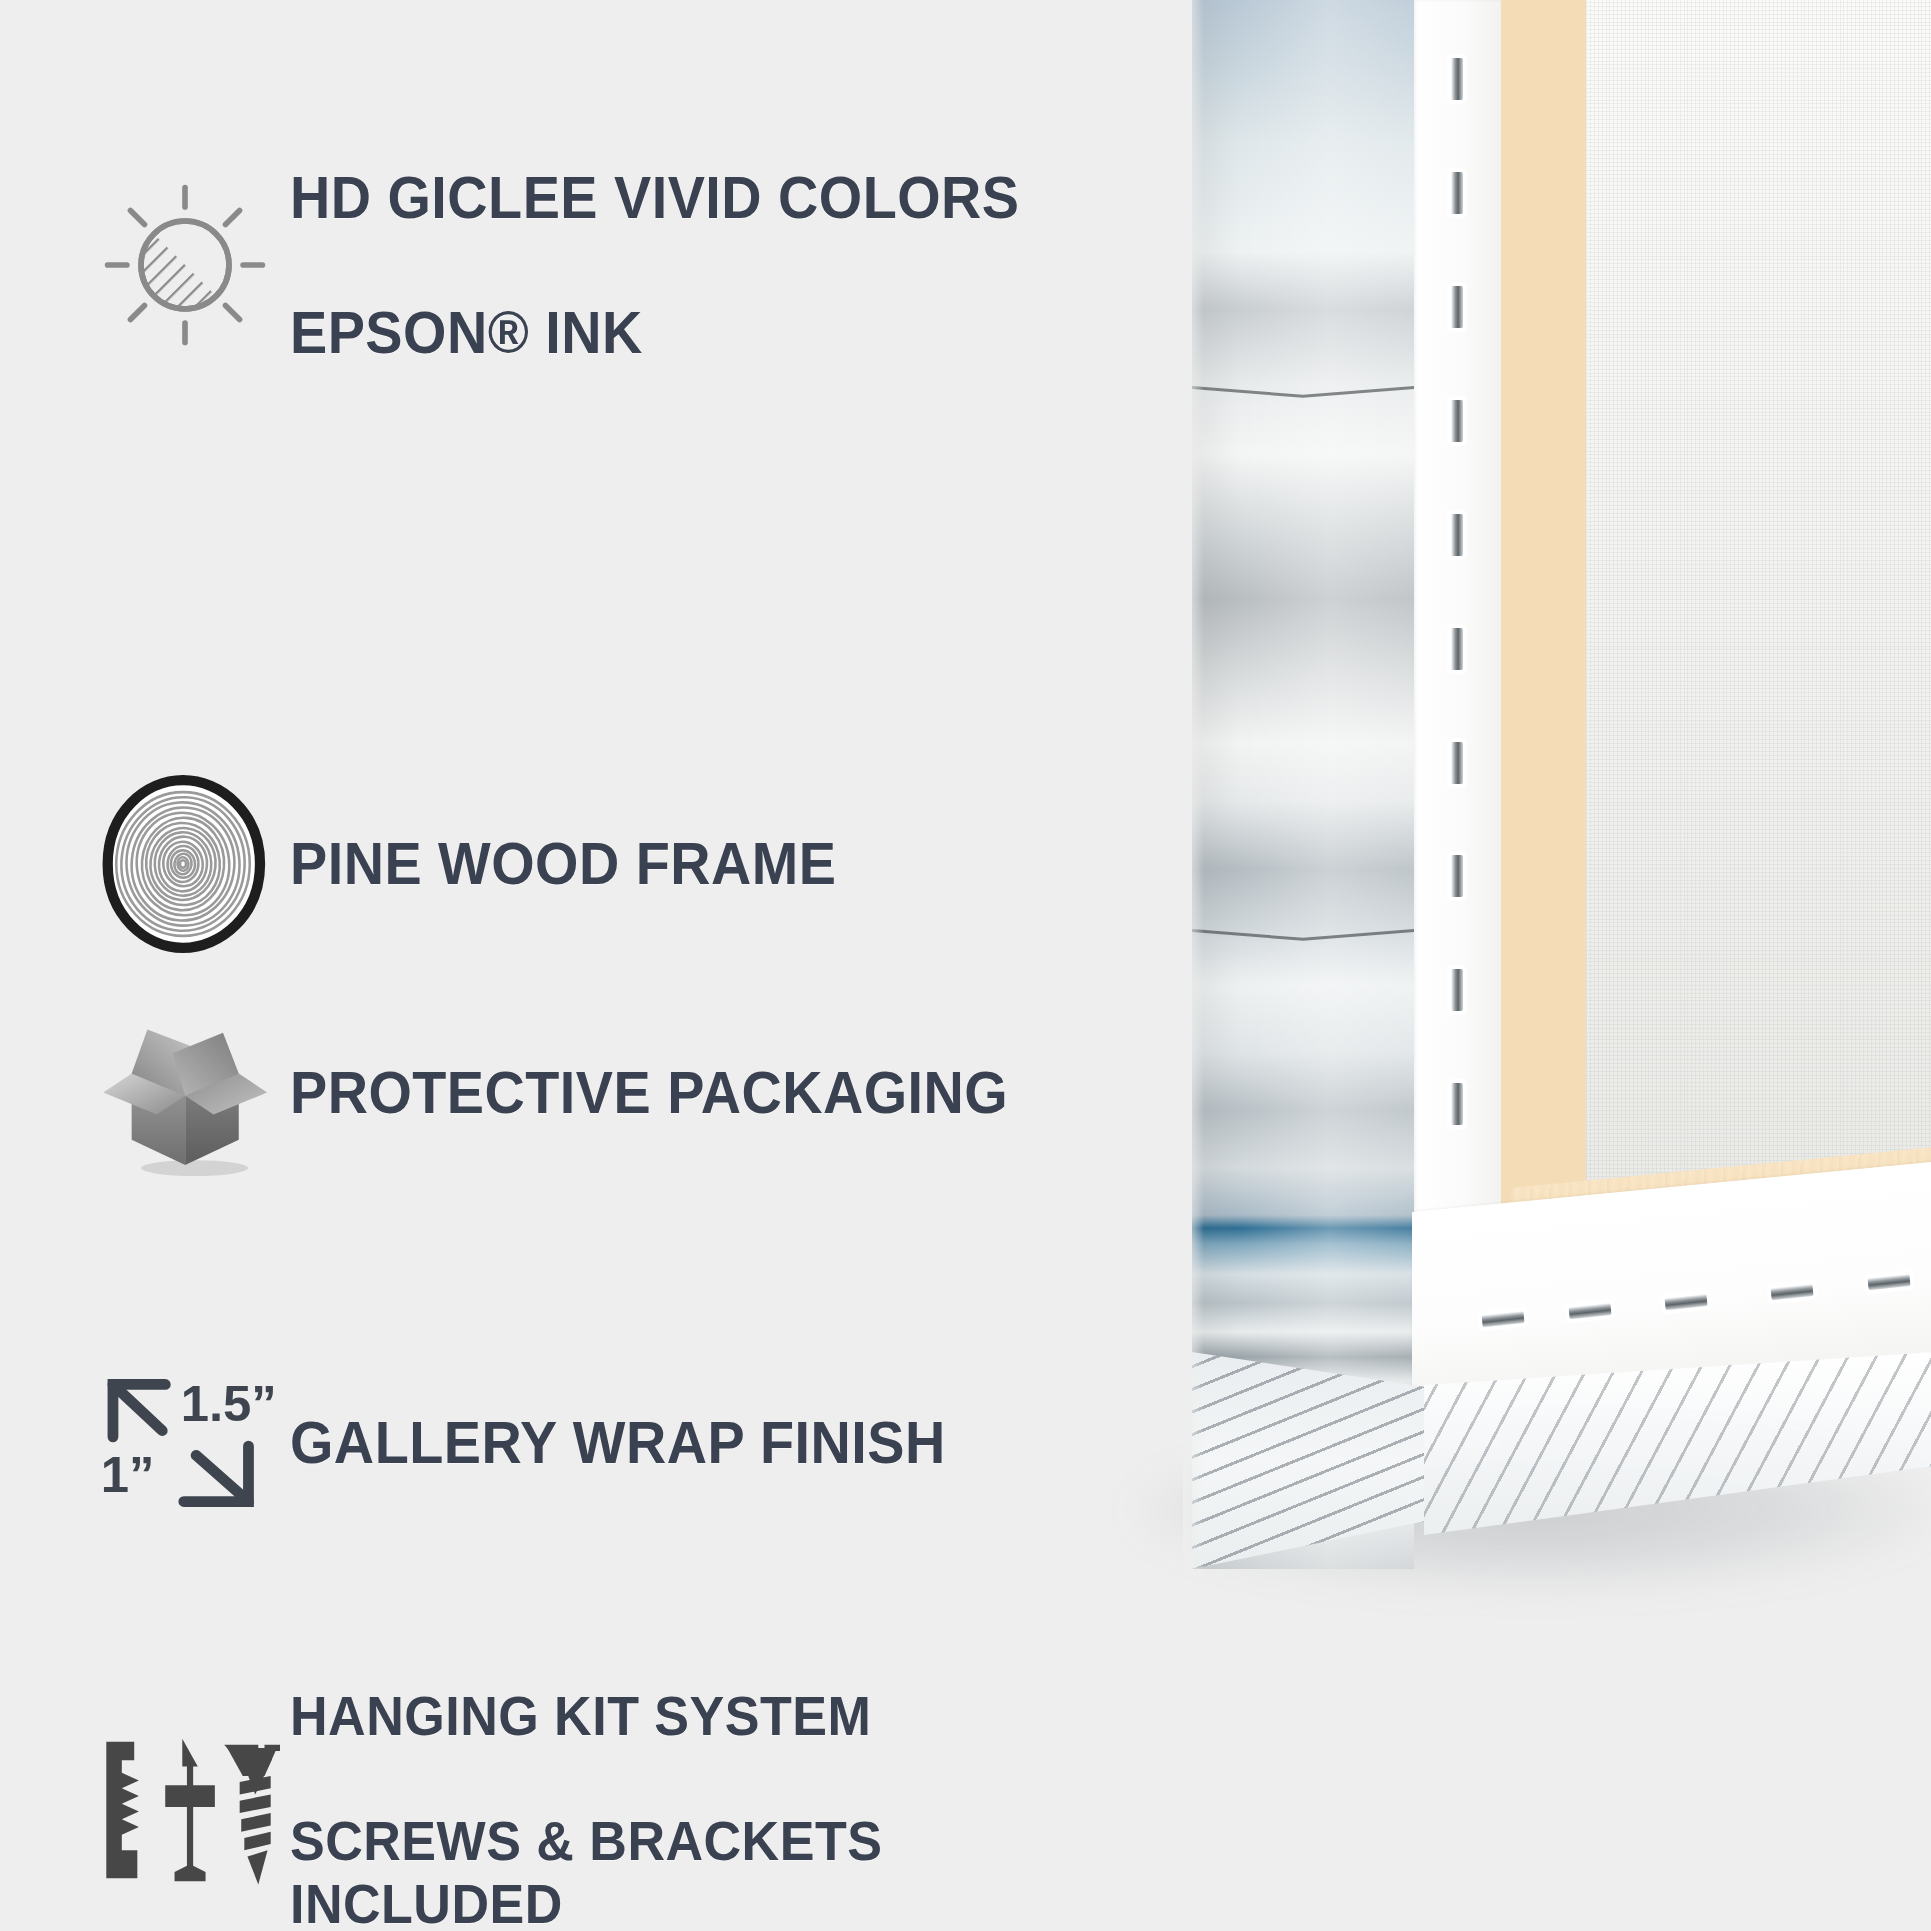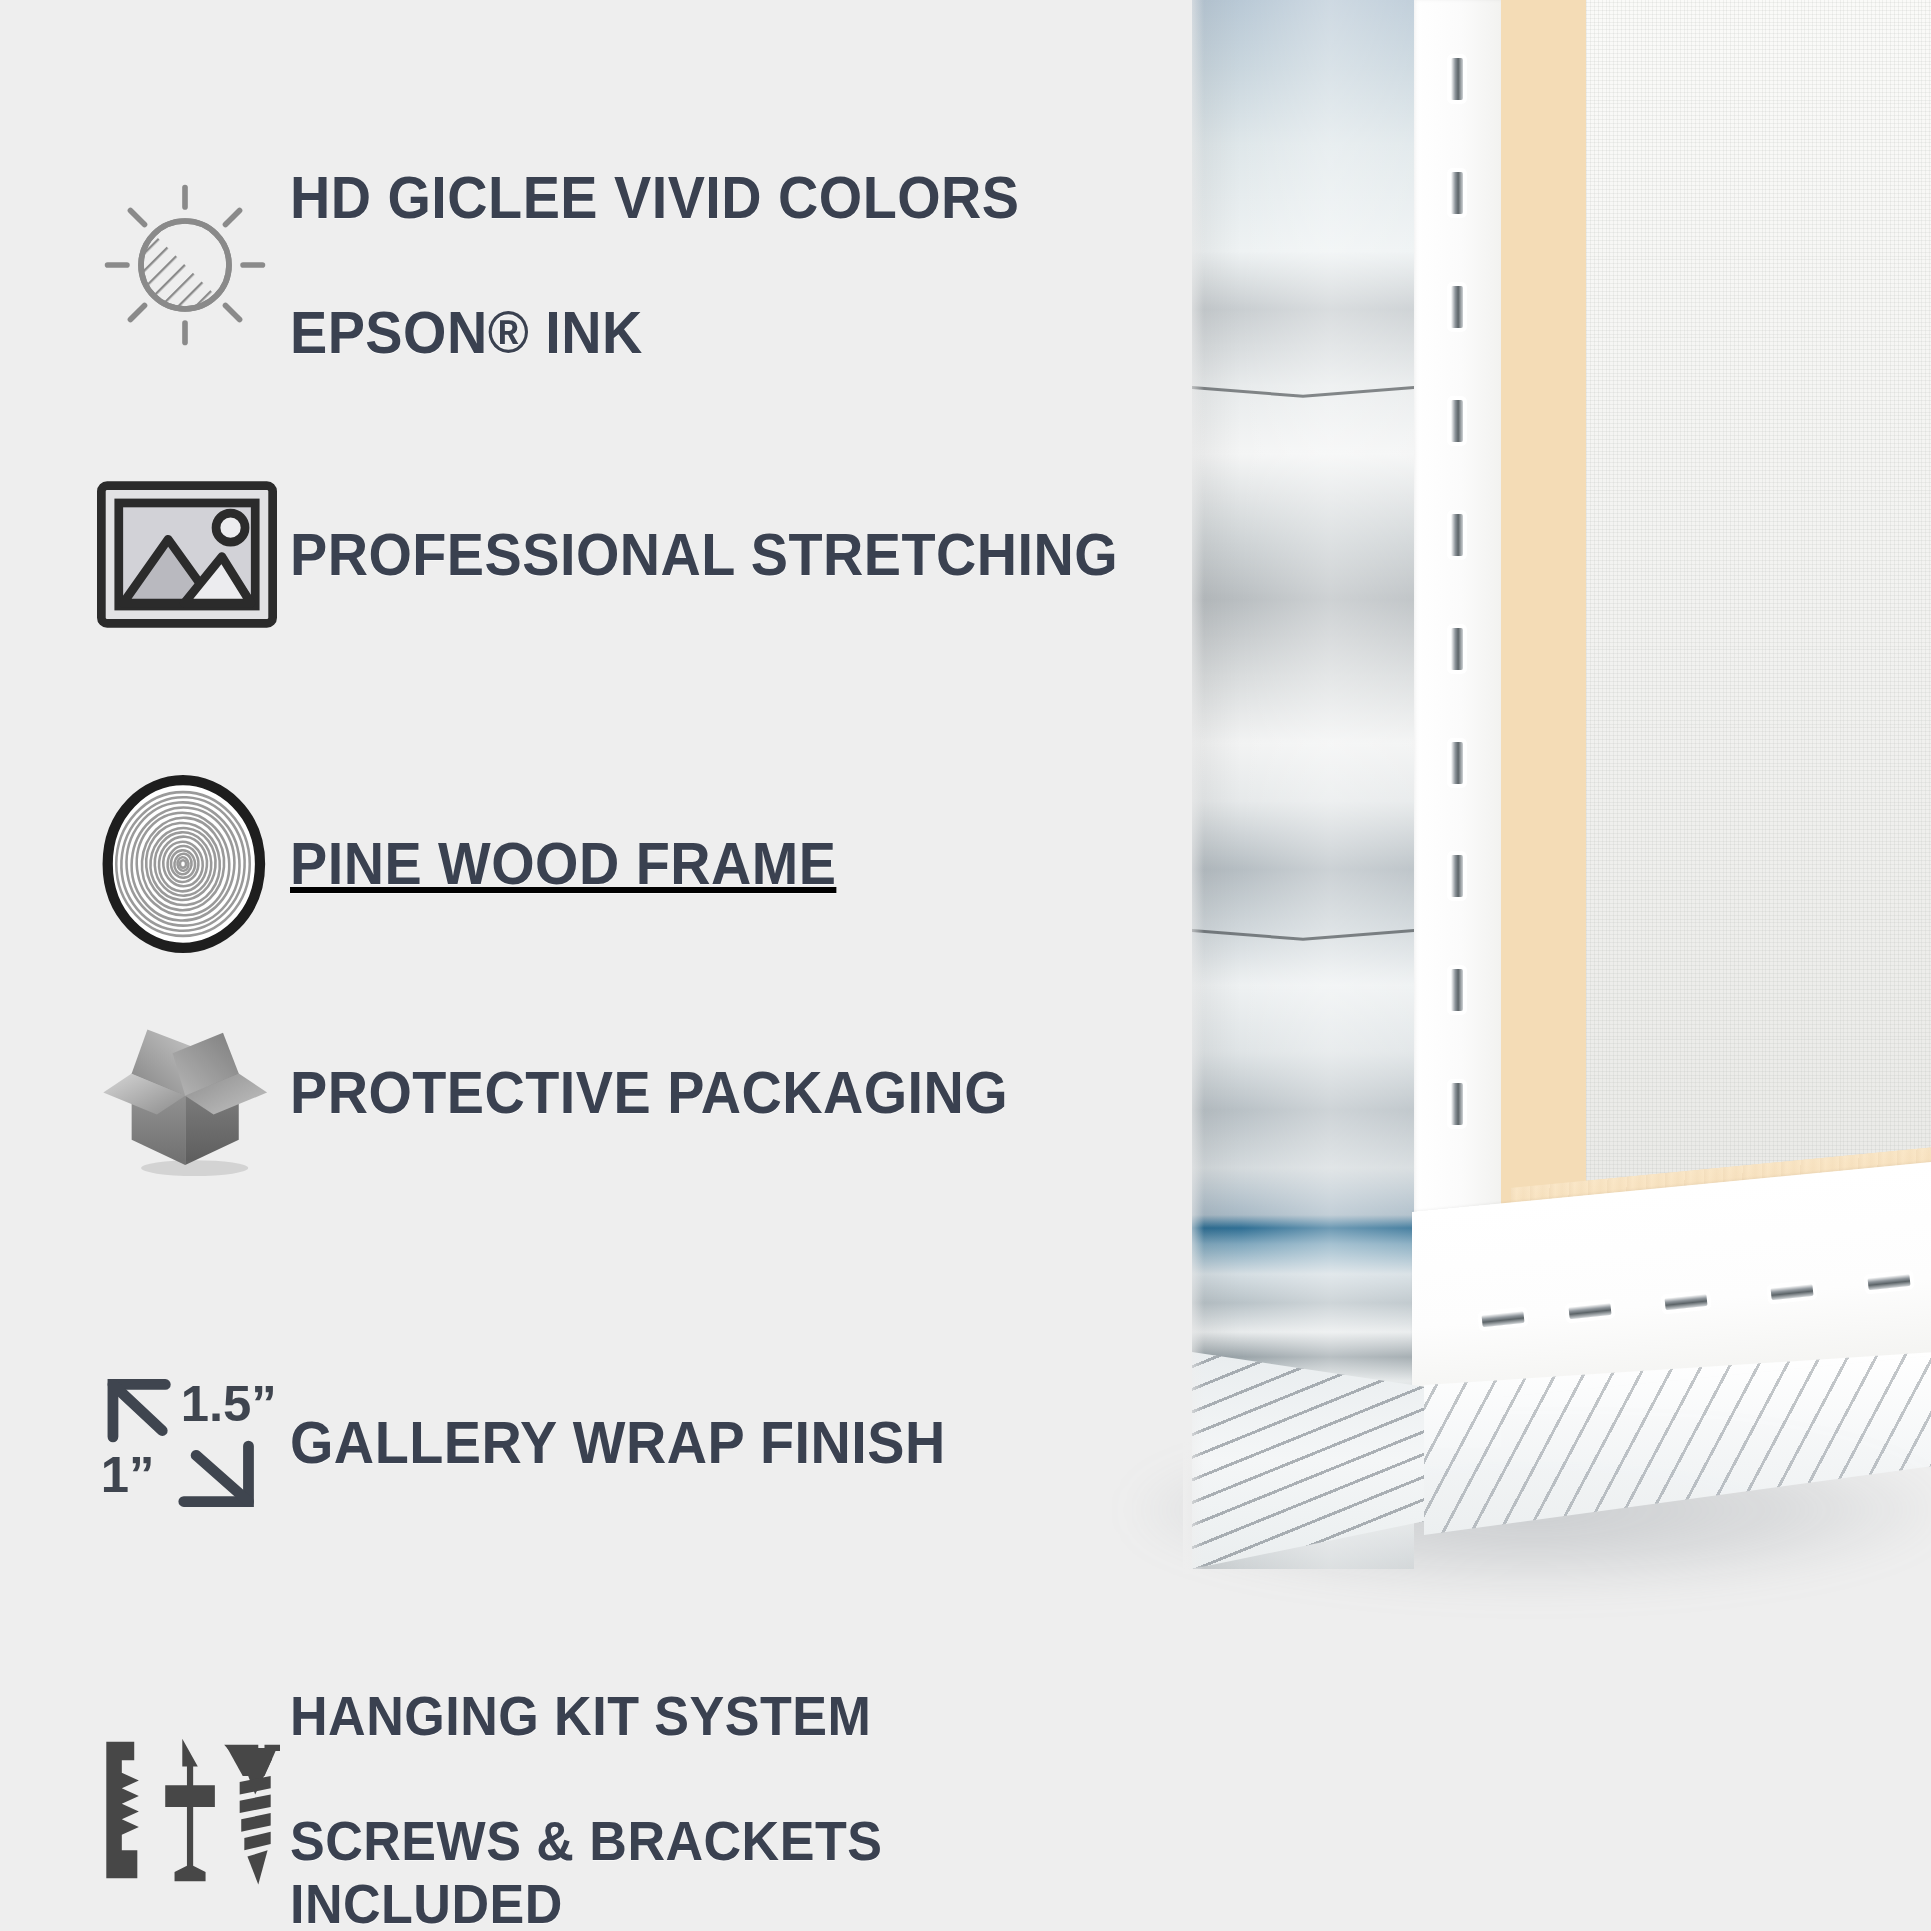--- a/index.html
+++ b/index.html
@@ -62,21 +62,21 @@
     transform-origin: left center;
     white-space: pre-line;
     text-shadow: 0 1px 0 rgba(255,255,255,0.55);
   }
 
   .feature-text .line { display: block; }
 
   
   #row-giclee       { top: 97px;  }
   #row-stretching   { top: 454px;  }
-  #row-pine         { top: 763px; text-decoration: underline;  }
+  #row-pine         { top: 763px;  }
   #row-packaging    { top: 992px; }
   #row-wrap         { top: 1342px; }
   #row-hanging      { top: 1622px; }
 
   #row-giclee   .feature-text { font-size: 60px; }
   #row-hanging  .feature-text { font-size: 56px; }
 
   
   .icon-svg { display: block; }
 
@@ -340,34 +340,20 @@
           </g>
           <circle cx="50" cy="50" r="25" fill="none" stroke="#8a8a8a" stroke-width="3.2"></circle>
         </svg>
       </div>
       <div class="feature-text">
         <span class="line">HD GICLEE VIVID COLORS</span>
         <span class="line">EPSON® INK</span>
       </div>
     </div>
 
-    <div class="feature-row" id="row-stretching">
-      <div class="feature-icon">
-        <svg class="icon-svg" width="180" height="147" viewBox="0 0 124 101">
-          <rect x="3" y="3" width="118" height="95" rx="4" fill="#e2e2e4" stroke="#2b2b2b" stroke-width="6"></rect>
-          <rect x="15" y="15" width="94" height="71" fill="#d2d2d7" stroke="#2b2b2b" stroke-width="6"></rect>
-          <path d="M18 84 L49 40 L72 72 L86 54 L106 84 Z" fill="#b9b9bf" stroke="#2b2b2b" stroke-width="6" stroke-linejoin="round"></path>
-          <path d="M60 84 L86 52 L106 84 Z" fill="#ececef" stroke="#2b2b2b" stroke-width="6" stroke-linejoin="round"></path>
-          <circle cx="92" cy="32" r="10" fill="#ededef" stroke="#2b2b2b" stroke-width="6"></circle>
-        </svg>
-      </div>
-      <div class="feature-text">
-        <span class="line">PROFESSIONAL STRETCHING</span>
-      </div>
-    </div>
 
     <div class="feature-row" id="row-pine">
       <div class="feature-icon">
         <svg class="icon-svg" width="172" height="178" viewBox="0 0 100 104">
           <path d="M50 3 C72 3 95 22 95 52 C95 82 72 101 50 101 C28 101 6 82 6 52 C6 22 28 3 50 3 Z" fill="#ffffff" stroke="#1e1e1e" stroke-width="6"></path>
           <g fill="none" stroke="#9a9a9a" stroke-width="1.5">
             <ellipse cx="50" cy="52" rx="39" ry="42"></ellipse>
             <ellipse cx="50" cy="52" rx="36" ry="39" transform="rotate(3 50 52)"></ellipse>
             <ellipse cx="50" cy="52" rx="33" ry="36" transform="rotate(-4 50 52)"></ellipse>
             <ellipse cx="50" cy="52" rx="30" ry="33" transform="rotate(5 50 52)"></ellipse>

